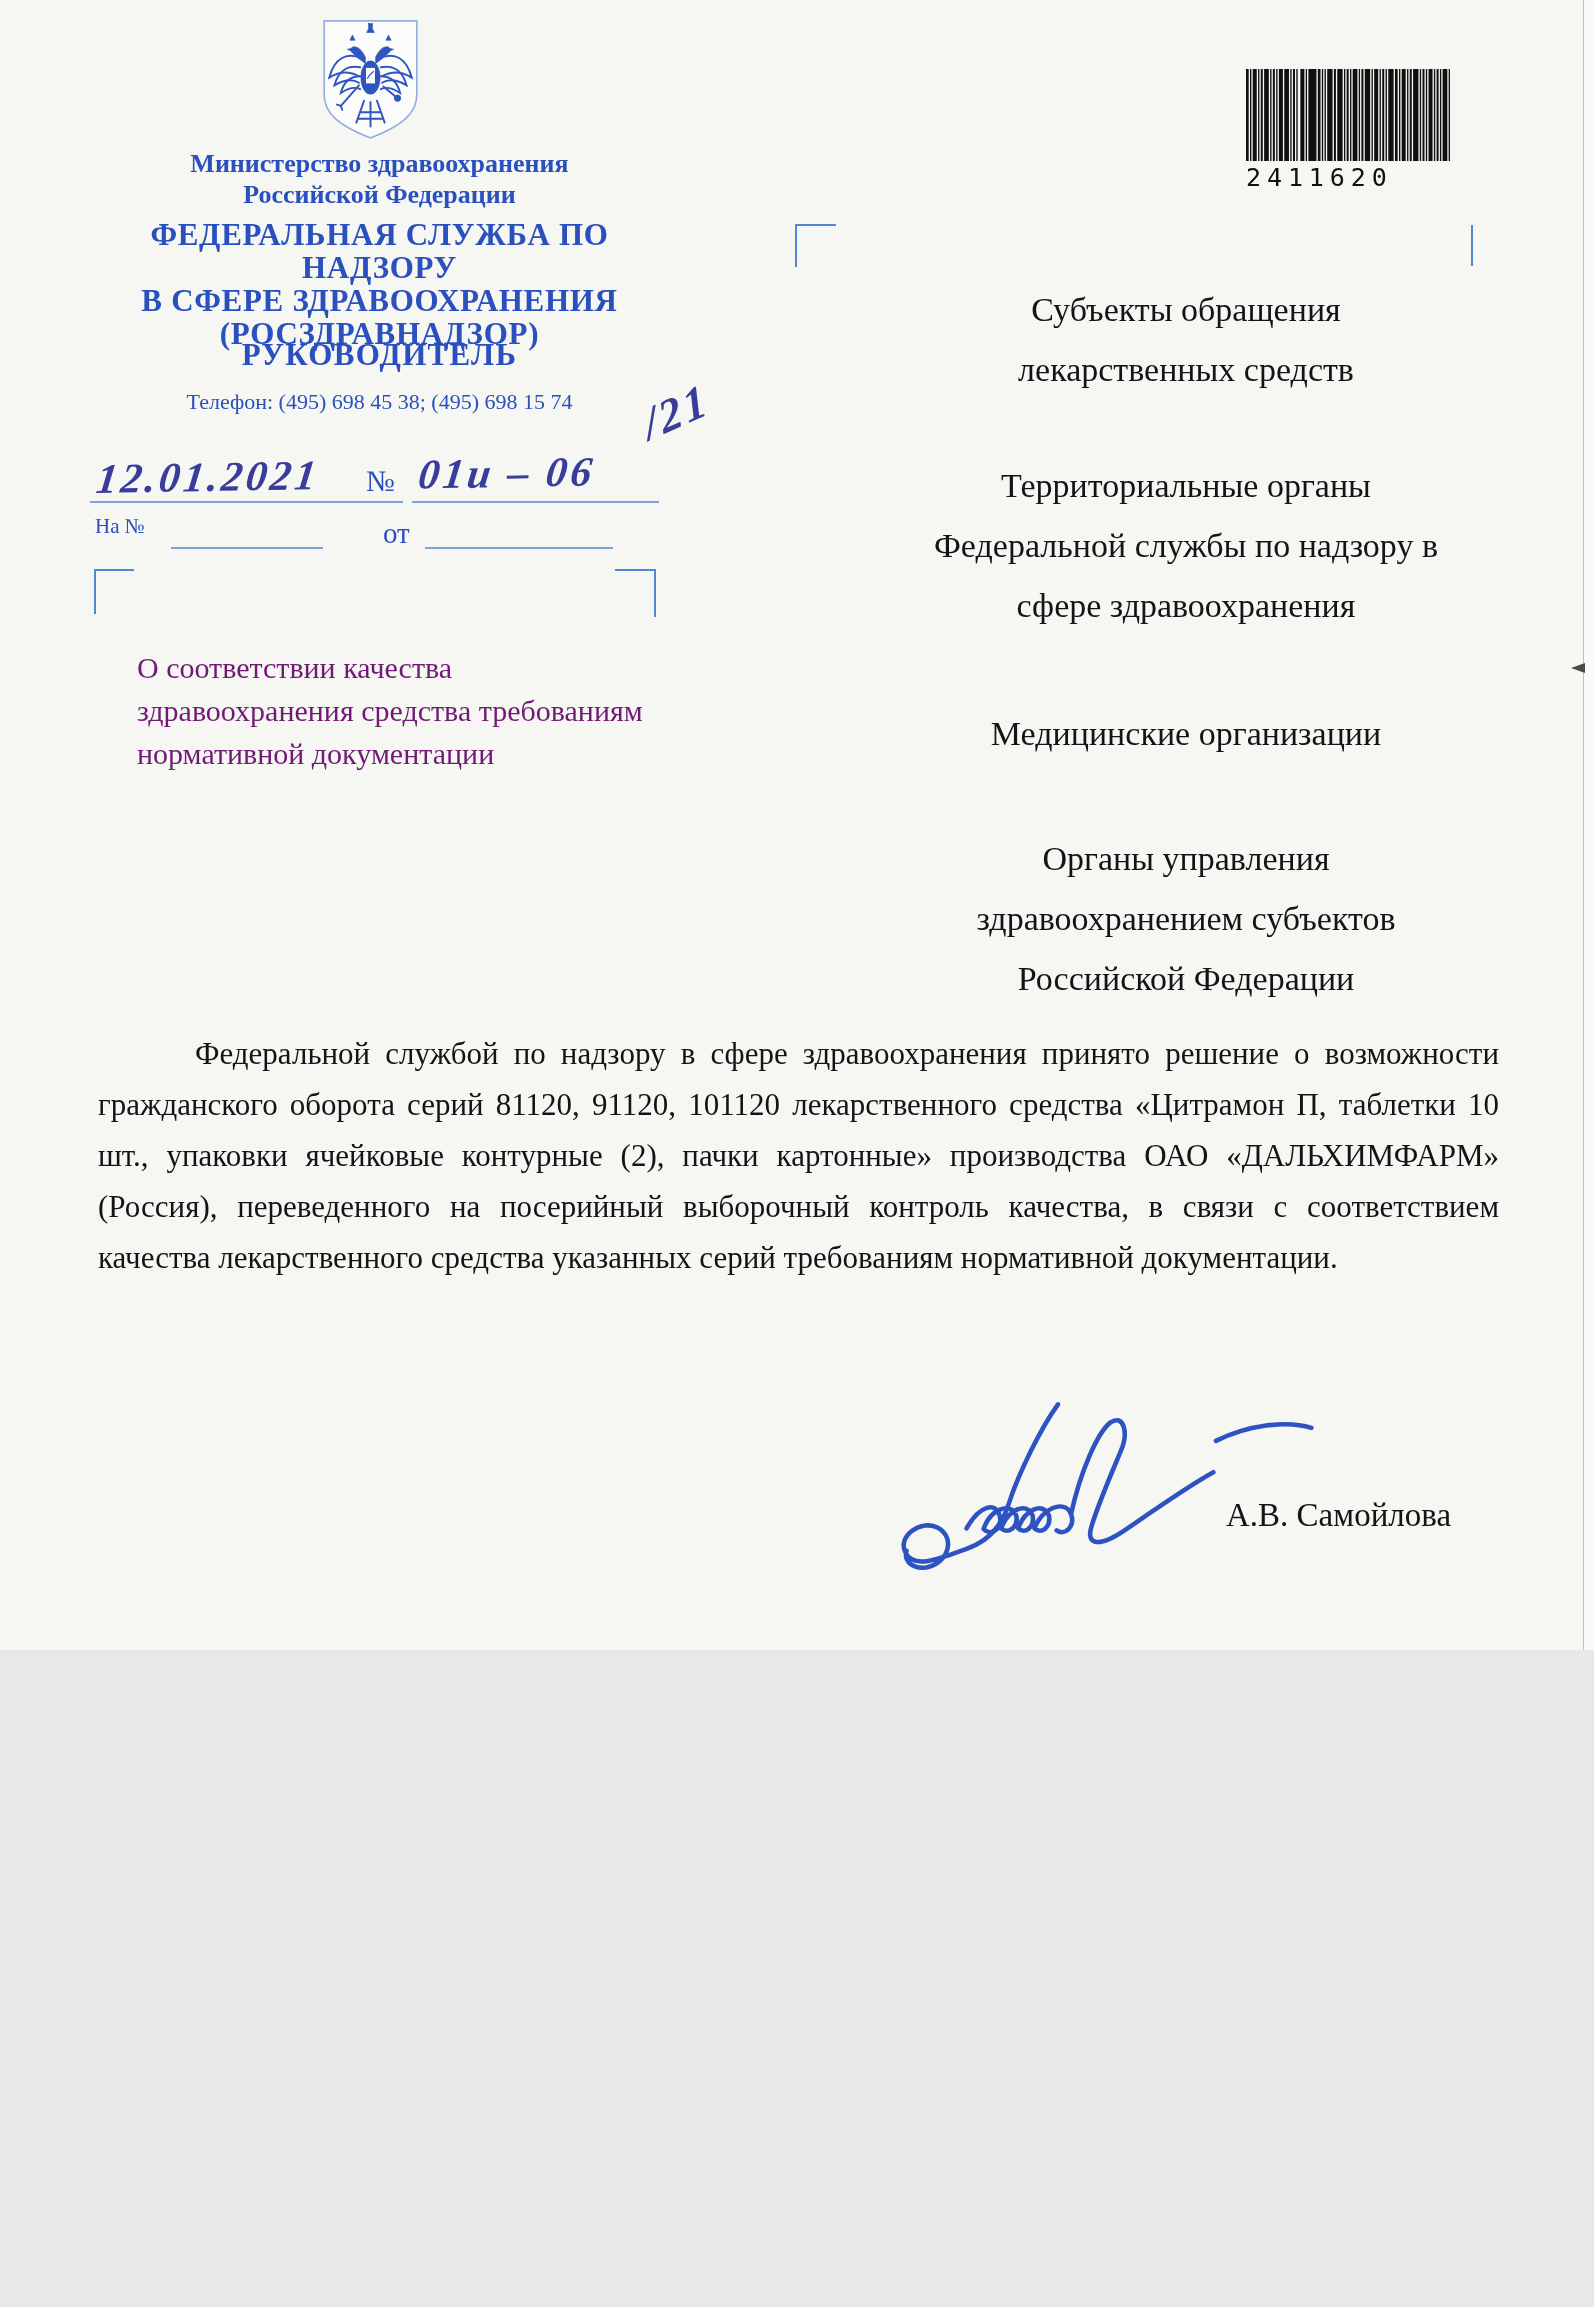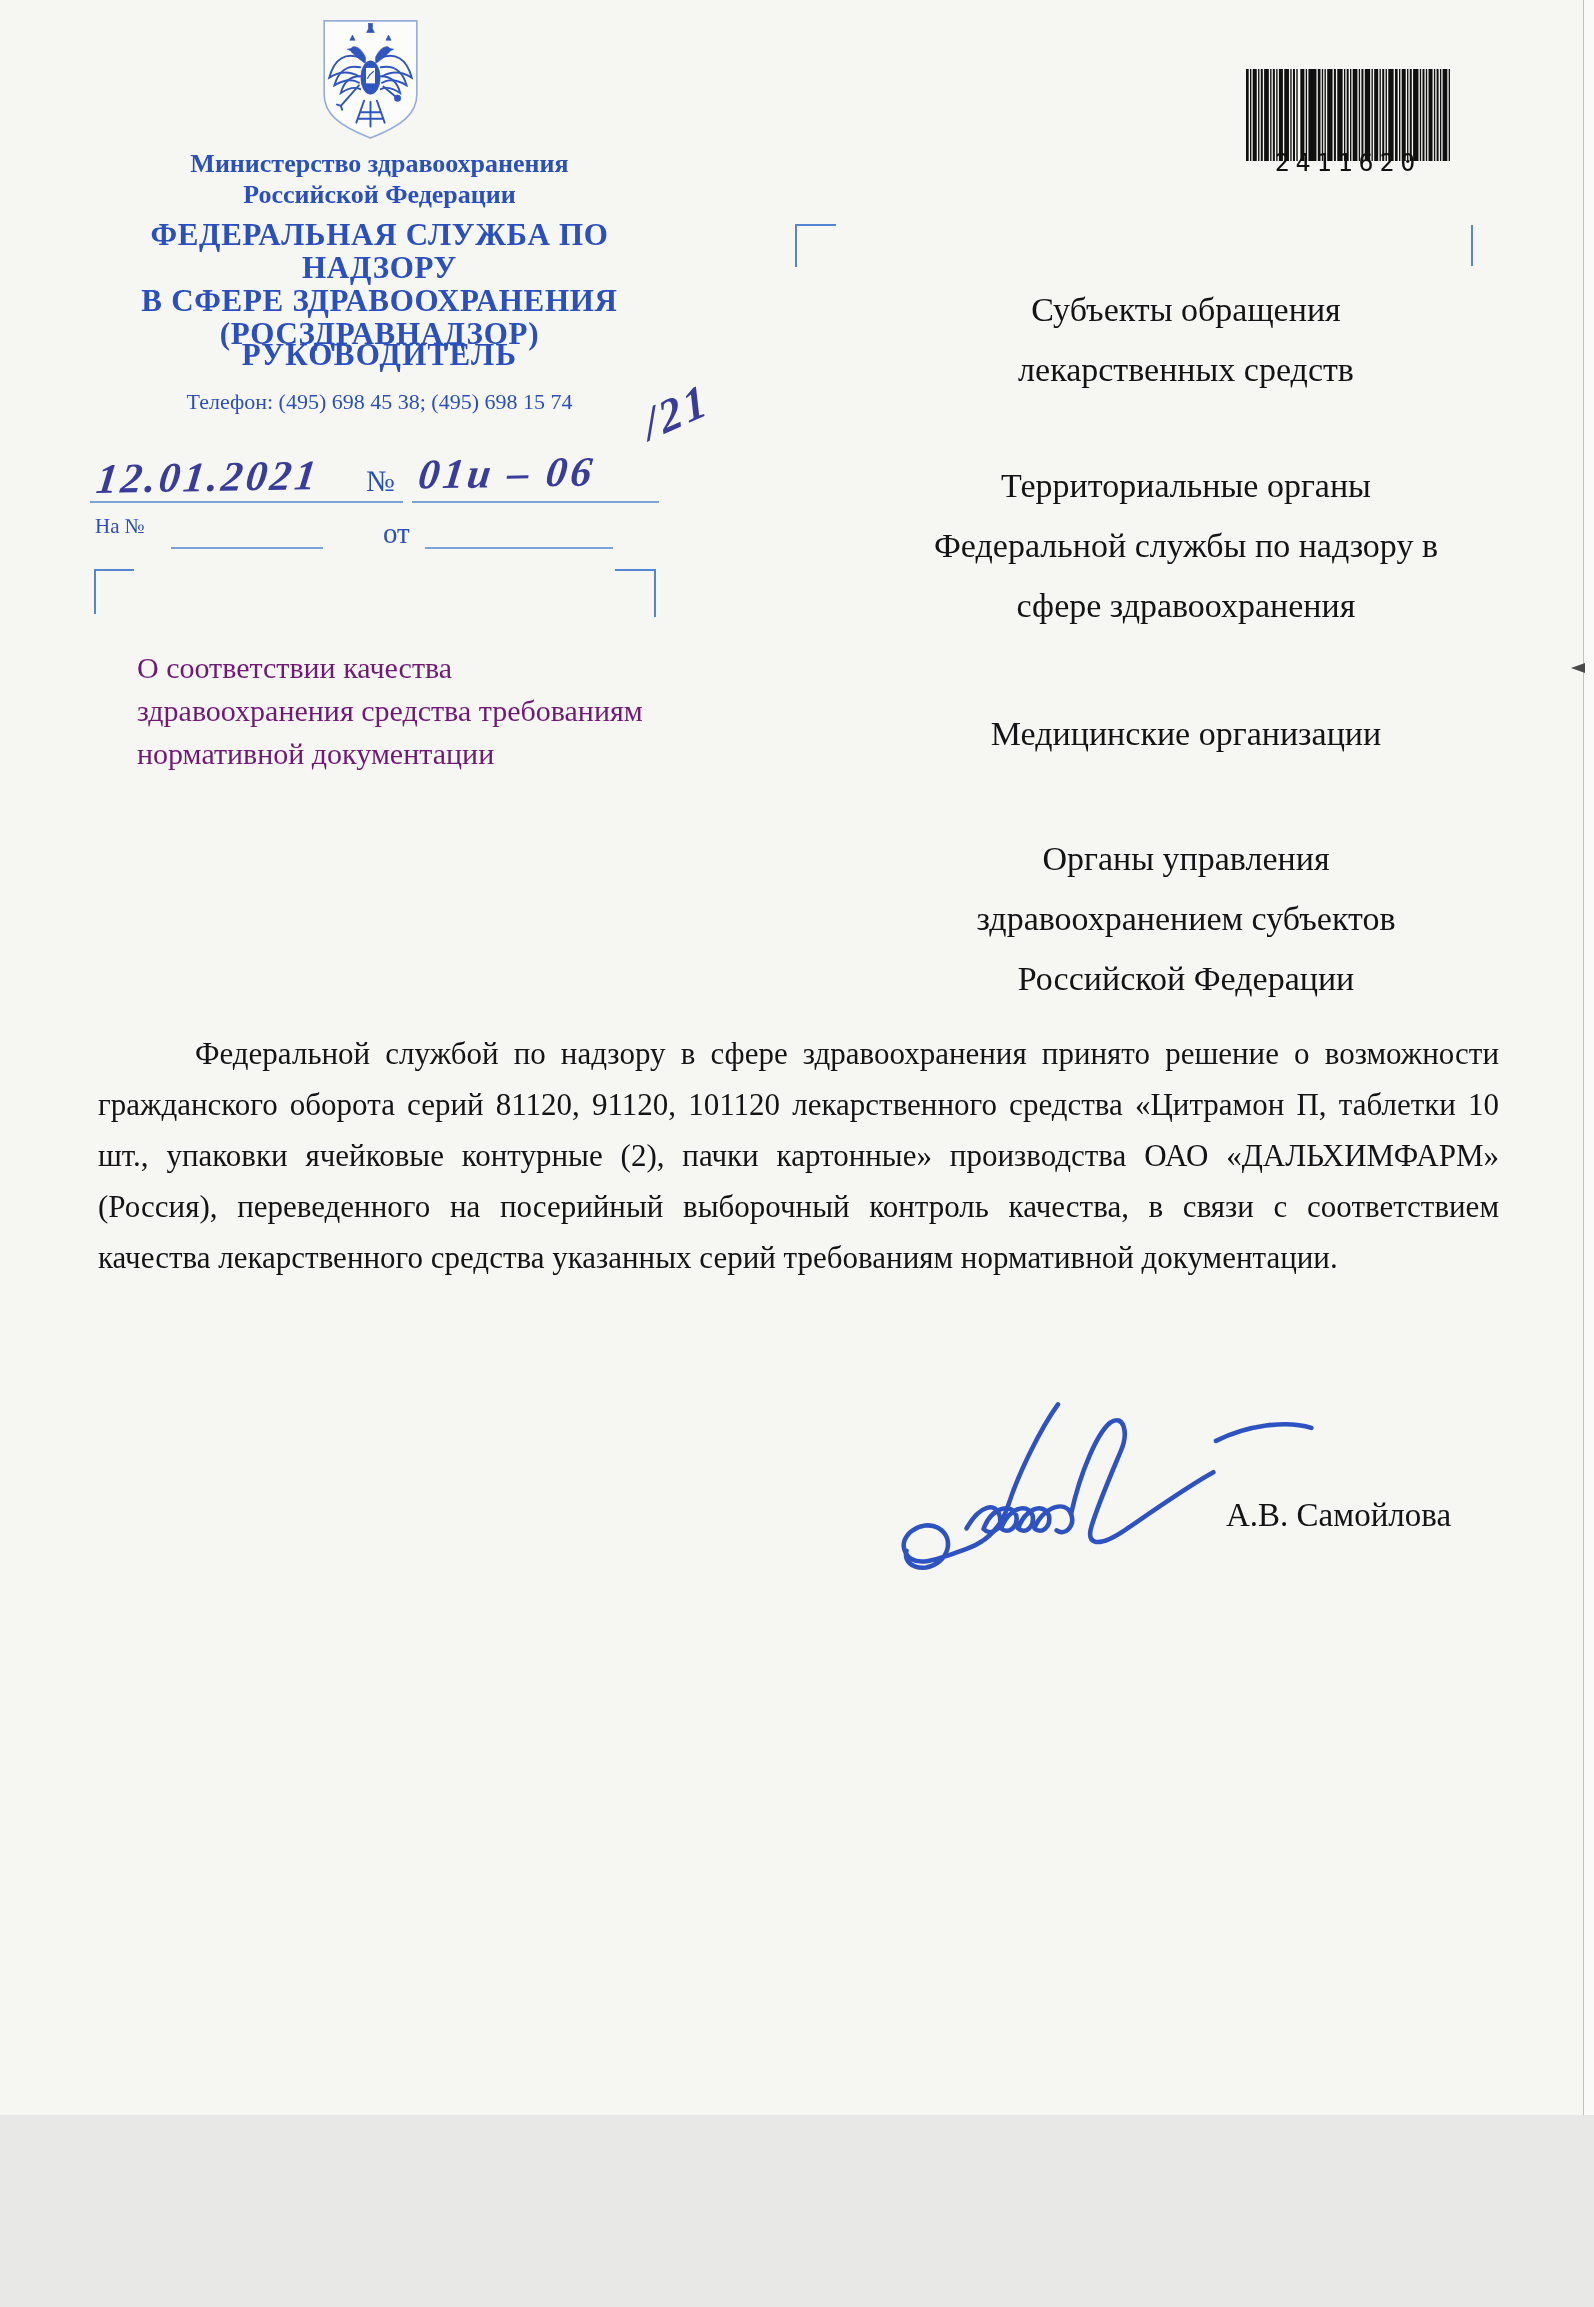--- a/index.html
+++ b/index.html
@@ -1,18 +1,18 @@
 <!DOCTYPE html>
 <html lang="ru" style="font-size:10.5px"><head>
 <meta charset="utf-8">
 <style>
   html,body{margin:0;padding:0;background:#e8e8e6;}
   .page{
     position:relative;
-    width:1594px;height:2115px;
+    width:1594px;height:1650px;
     background:#f6f6f3;
     font-family:"Liberation Serif","DejaVu Serif",serif;
     color:#1c1c1e;
     overflow:hidden;
   }
   .abs{position:absolute;}
   
   .blue{color:#2a4fbe;}
   .lh-col{left:85px;width:589px;text-align:center;}
   .ministry{top:148px;font-weight:bold;font-size:26px;line-height:31px;}
@@ -42,22 +42,22 @@
   
   .corner{width:38px;height:43px;border:0 solid #5586d6;}
   .c-left{left:94px;top:569px;border-left-width:2px;border-top-width:2px;}
   .c-right{left:615px;top:569px;width:39px;height:46px;border-right-width:2px;border-top-width:2px;}
   .c-rcpt{left:795px;top:224px;width:39px;height:41px;border-left-width:2px;border-top-width:2px;}
   .tick-right{left:1471px;top:225px;width:0;height:41px;border-left:2px solid #5586d6;}
   
   .barcode{left:1246px;top:69px;width:204px;height:92px;}
   .barcode svg{width:100%;height:100%;}
   .barcode-digits{
-    left:1246px;top:148px;width:204px;
-    text-align:center;font-size:25px;letter-spacing:5.9px;
+    left:1246px;top:163px;width:204px;
+    font-size:25px;letter-spacing:5.9px;
     font-family:"DejaVu Sans Mono","Liberation Mono",monospace;color:#111;
   }
   
   .rcpt-group{left:823px;width:726px;text-align:center;font-size:34px;line-height:60px;color:#141416;}
   .g1{top:280px;}.g2{top:456px;}.g3{top:704px;}.g4{top:829px;}
   
   .subject{left:137px;top:646px;width:621px;font-size:30px;line-height:43px;color:#701a75;}
   
   .body-par{
     left:98px;top:1028px;width:1401px;

